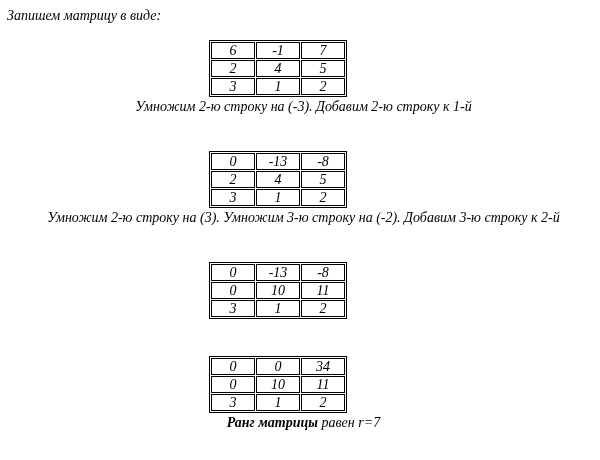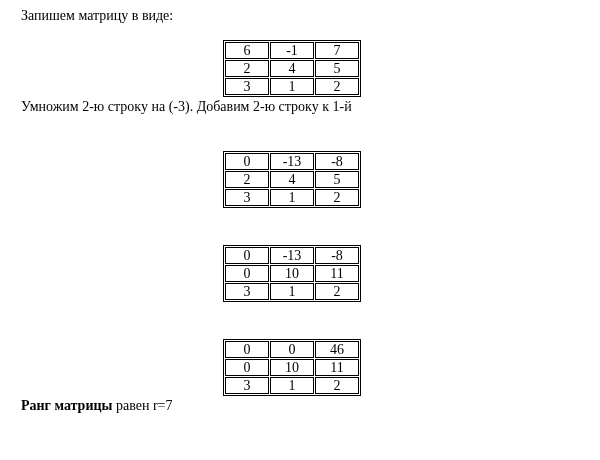--- a/index.html
+++ b/index.html
@@ -9,28 +9,29 @@
   }
   body {
     width: 600px;
     height: 460px;
     overflow: hidden;
     color: #000000;
     font-family: "Liberation Serif", "DejaVu Serif", serif;
     font-size: 14px;
   }
   .doc {
-    padding: 8px 0 0 21px;
+    padding: 8px 0 0 7px;
+    font-style: italic;
   }
   p.line {
     margin: 0;
     line-height: 15px;
     white-space: nowrap;
   }
-  p.step-text { margin-top: 2px; }
+  p.step-text { margin-top: 2px; text-align: center; }
   table.matrix {
     border-collapse: separate;
     border-spacing: 1px;
     border: 1px solid #000000;
     margin-left: 202px;
     background: #ffffff;
   }
   table.matrix td {
     width: 42px;
     height: 15px;
@@ -87,20 +88,21 @@
         <td>5</td>
       </tr>
       <tr>
         <td>3</td>
         <td>1</td>
         <td>2</td>
       </tr>
     </tbody>
   </table>
 
+  <p class="line step-text">Умножим 2-ю строку на (3). Умножим 3-ю строку на (-2). Добавим 3-ю строку к 2-й</p>
 
   <table class="matrix gap-step">
     <tbody>
       <tr>
         <td>0</td>
         <td>-13</td>
         <td>-8</td>
       </tr>
       <tr>
         <td>0</td>
@@ -114,21 +116,21 @@
       </tr>
     </tbody>
   </table>
 
 
   <table class="matrix gap-step">
     <tbody>
       <tr>
         <td>0</td>
         <td>0</td>
-        <td>46</td>
+        <td>34</td>
       </tr>
       <tr>
         <td>0</td>
         <td>10</td>
         <td>11</td>
       </tr>
       <tr>
         <td>3</td>
         <td>1</td>
         <td>2</td>

